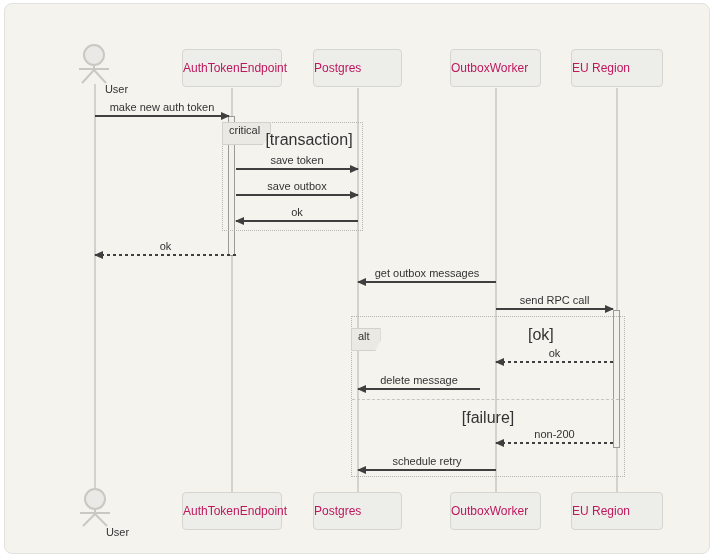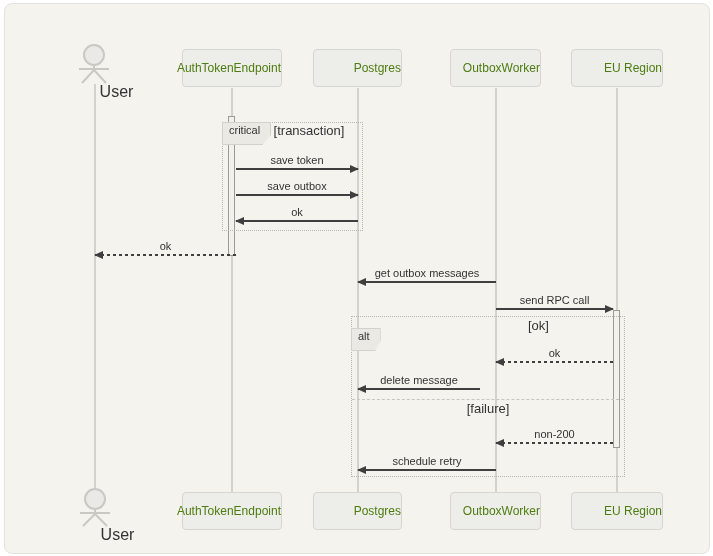--- a/index.html
+++ b/index.html
@@ -7,40 +7,40 @@
     position:relative; width:713px; height:556px; background:#ffffff;
     font-family:"Liberation Sans", sans-serif; color:#333333; overflow:hidden;
   }
   .panel {
     position:absolute; left:4px; top:3px; width:704px; height:549px;
     background:#f5f3ee; border:1px solid #e3e2de; border-radius:8px;
   }
   .lifeline { position:absolute; width:2px; background:#d3d2cd; }
   .pbox {
     position:absolute; height:38px; background:#ededea; border:1px solid #d6d5d0;
-    border-radius:4px; display:flex; align-items:center; justify-content:flex-end;
-    font-size:12px; color:#4d7c0f; box-sizing:border-box;
+    border-radius:4px; display:flex; align-items:center; justify-content:flex-start;
+    font-size:12px; color:#be185d; box-sizing:border-box;
   }
   .actor-label {
-    position:absolute; transform:translateX(-50%); font-size:16px; color:#333333;
+    position:absolute; transform:translateX(-50%); font-size:11px; color:#333333;
     white-space:nowrap;
     padding-left:45px;
   }
   .activation {
     position:absolute; width:7px; background:#f2f1ec; border:1px solid #9b9a95;
     box-sizing:border-box;
   }
   .frame { position:absolute; border:1px dotted #b5b4af; box-sizing:border-box; }
   .ftab {
     position:absolute; background:#eae9e4; border:1px solid #d2d1cc;
     font-size:11px; color:#333333; line-height:14px; padding:0 10px 7px 6px;
     clip-path: polygon(0 0, 100% 0, 100% 55%, 82% 100%, 0 100%);
     white-space:nowrap;
   }
-  .guard { position:absolute; font-size:13px; color:#333333; white-space:nowrap; }
+  .guard { position:absolute; font-size:16px; color:#333333; white-space:nowrap;margin-top:8px; }
   .guard.centered { transform:translateX(-50%); }
   .divider { position:absolute; height:0; border-top:1px dashed #c6c5c0; }
   .msg { position:absolute; height:18px; }
   .msg-label {
     position:absolute; left:50%; bottom:4px; transform:translateX(-50%);
     font-size:11px; color:#333333; white-space:nowrap;
   }
   .msg-line { position:absolute; left:0; right:0; bottom:0; }
   .msg-line.solid { height:2px; background:#3f3f3f; }
   .msg-line.dashed {
@@ -94,20 +94,26 @@
   <div class="frame" style="left:222px;top:122px;width:141px;height:109px"></div>
   <div class="ftab" style="left:222px;top:122px">critical</div>
   <div class="guard centered" style="left:309px;top:123px">[transaction]</div>
 
   <div class="frame" style="left:351px;top:316px;width:274px;height:161px"></div>
   <div class="ftab" style="left:351px;top:328px">alt</div>
   <div class="guard" style="left:528px;top:318px">[ok]</div>
   <div class="divider" style="left:352px;top:399px;width:272px"></div>
   <div class="guard centered" style="left:488px;top:401px">[failure]</div>
 
+  <div class="msg" style="left:95px;top:99px;width:134px">
+    <div class="msg-label">make new auth token</div>
+    <div class="msg-line solid">
+        <div class="head right"></div>
+      </div>
+  </div>
 
   <div class="msg" style="left:236px;top:152px;width:122px">
     <div class="msg-label">save token</div>
     <div class="msg-line solid">
         <div class="head right"></div>
       </div>
   </div>
 
   <div class="msg" style="left:236px;top:178px;width:122px">
     <div class="msg-label">save outbox</div>

